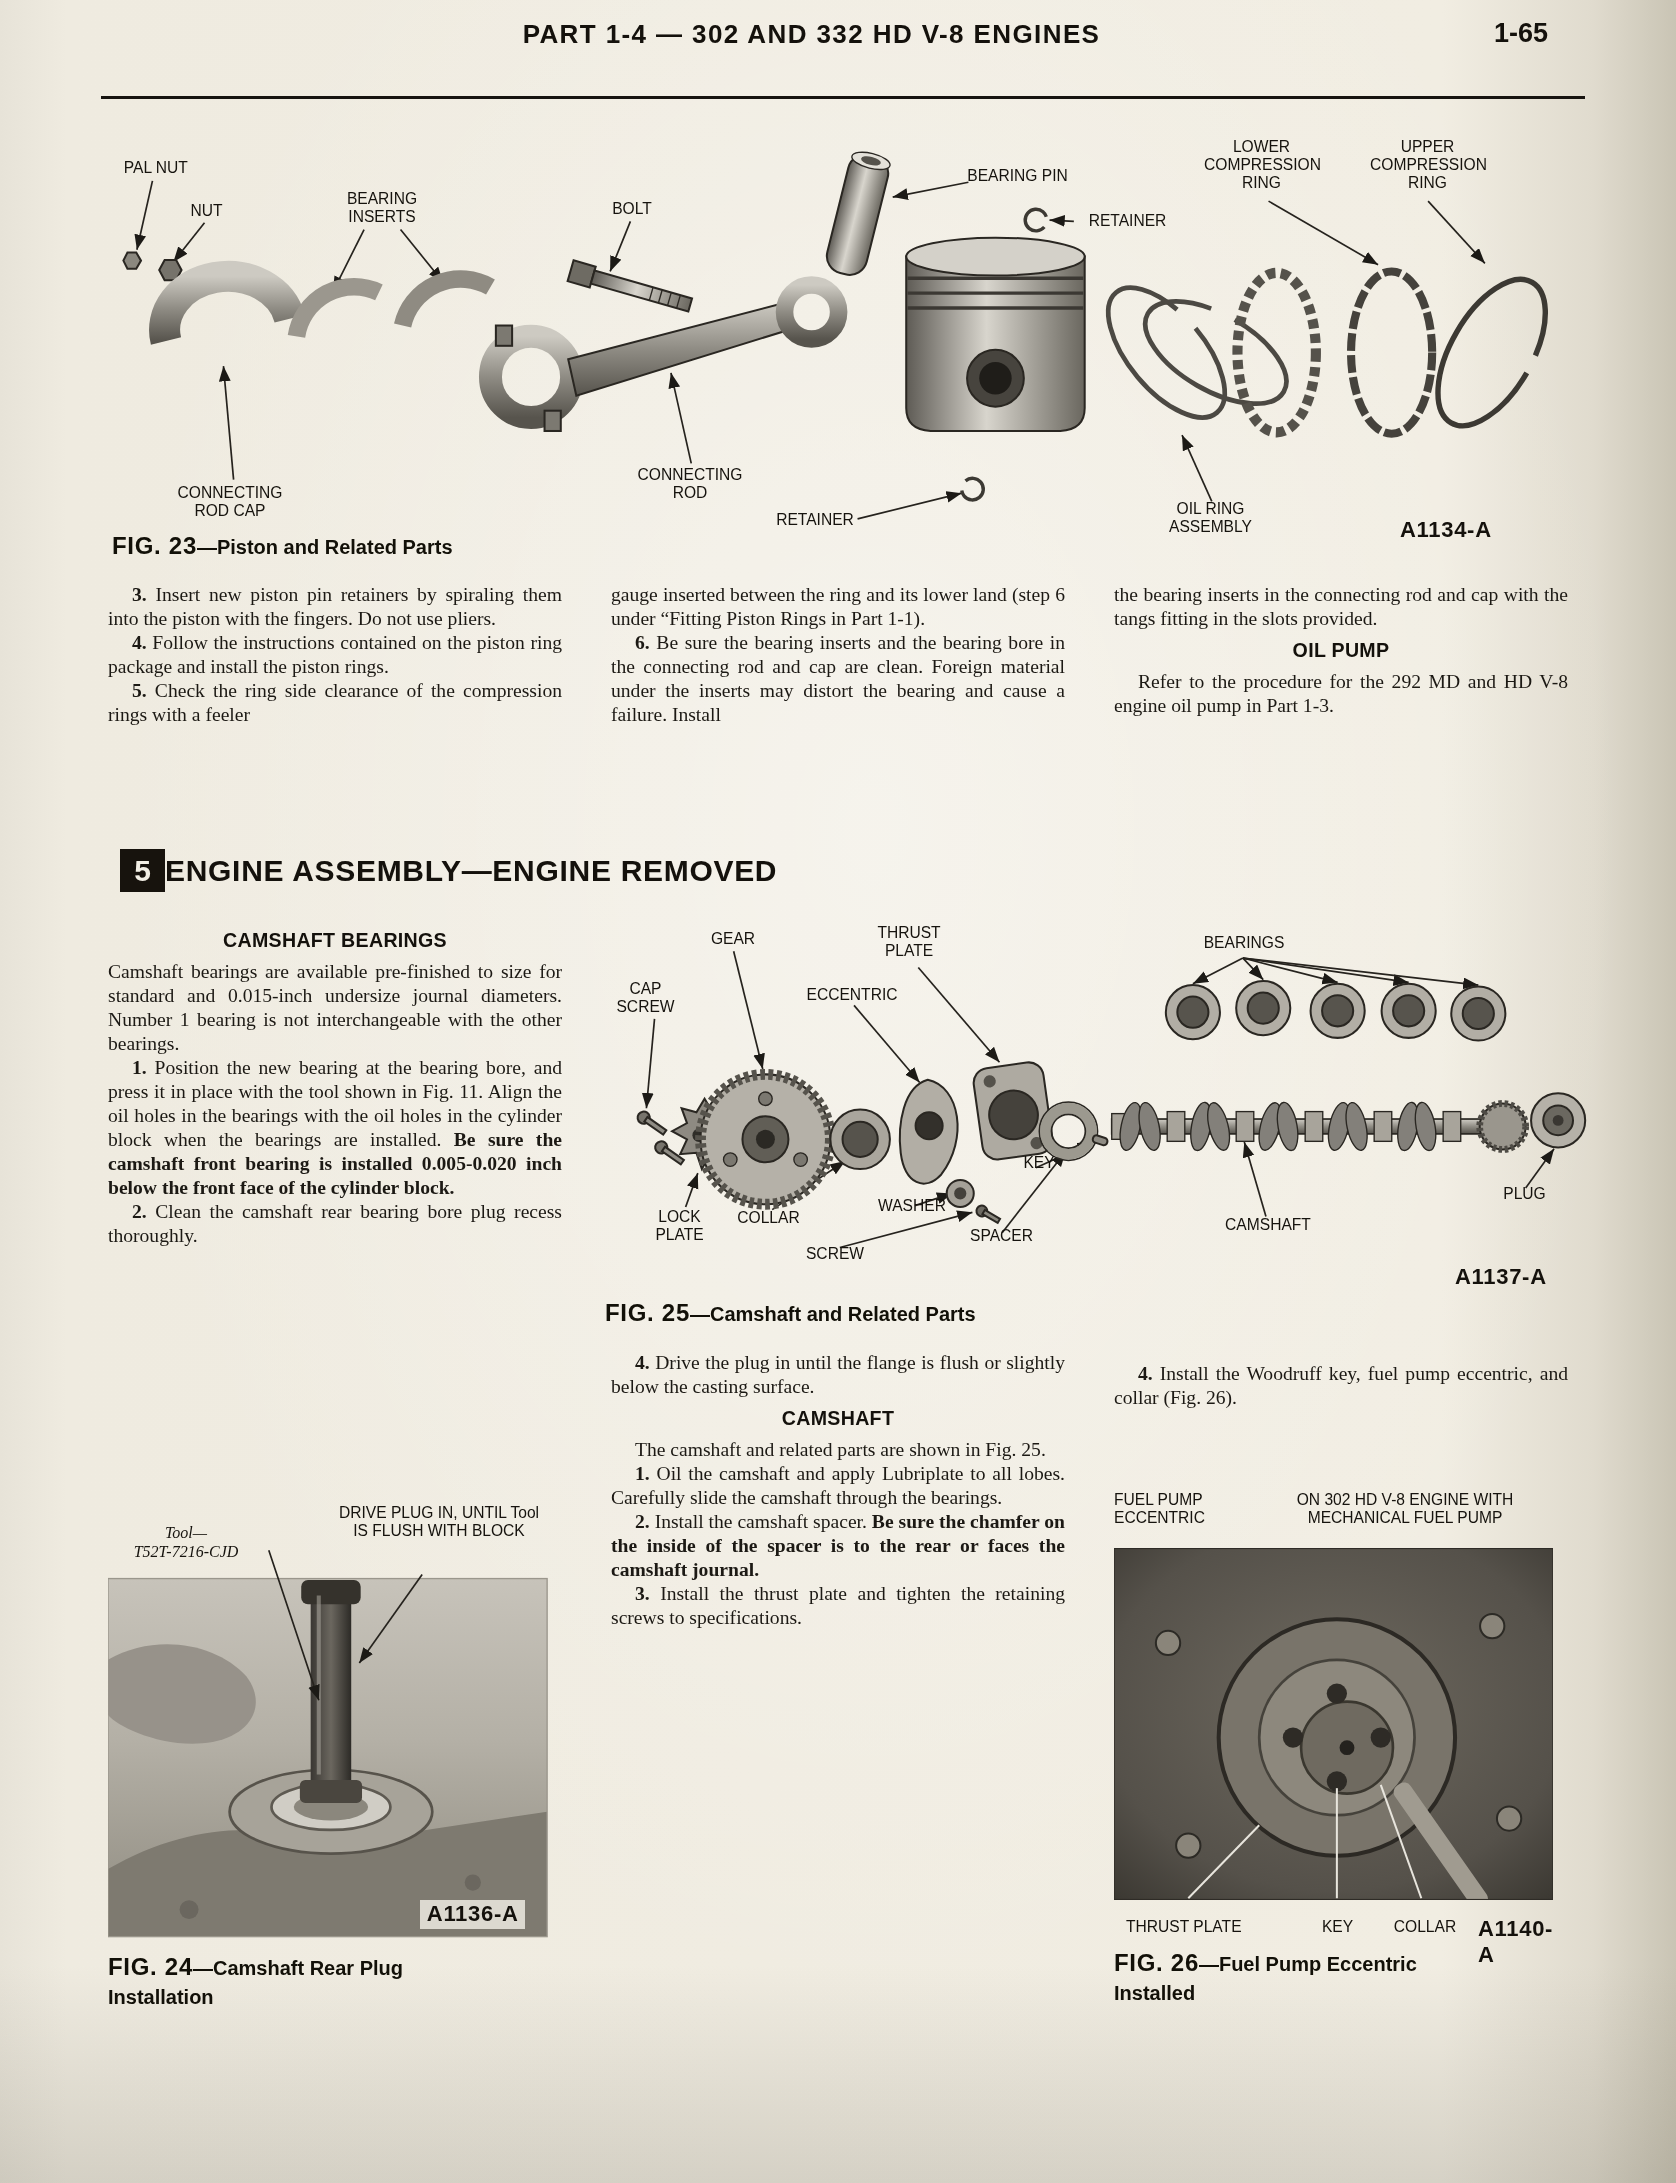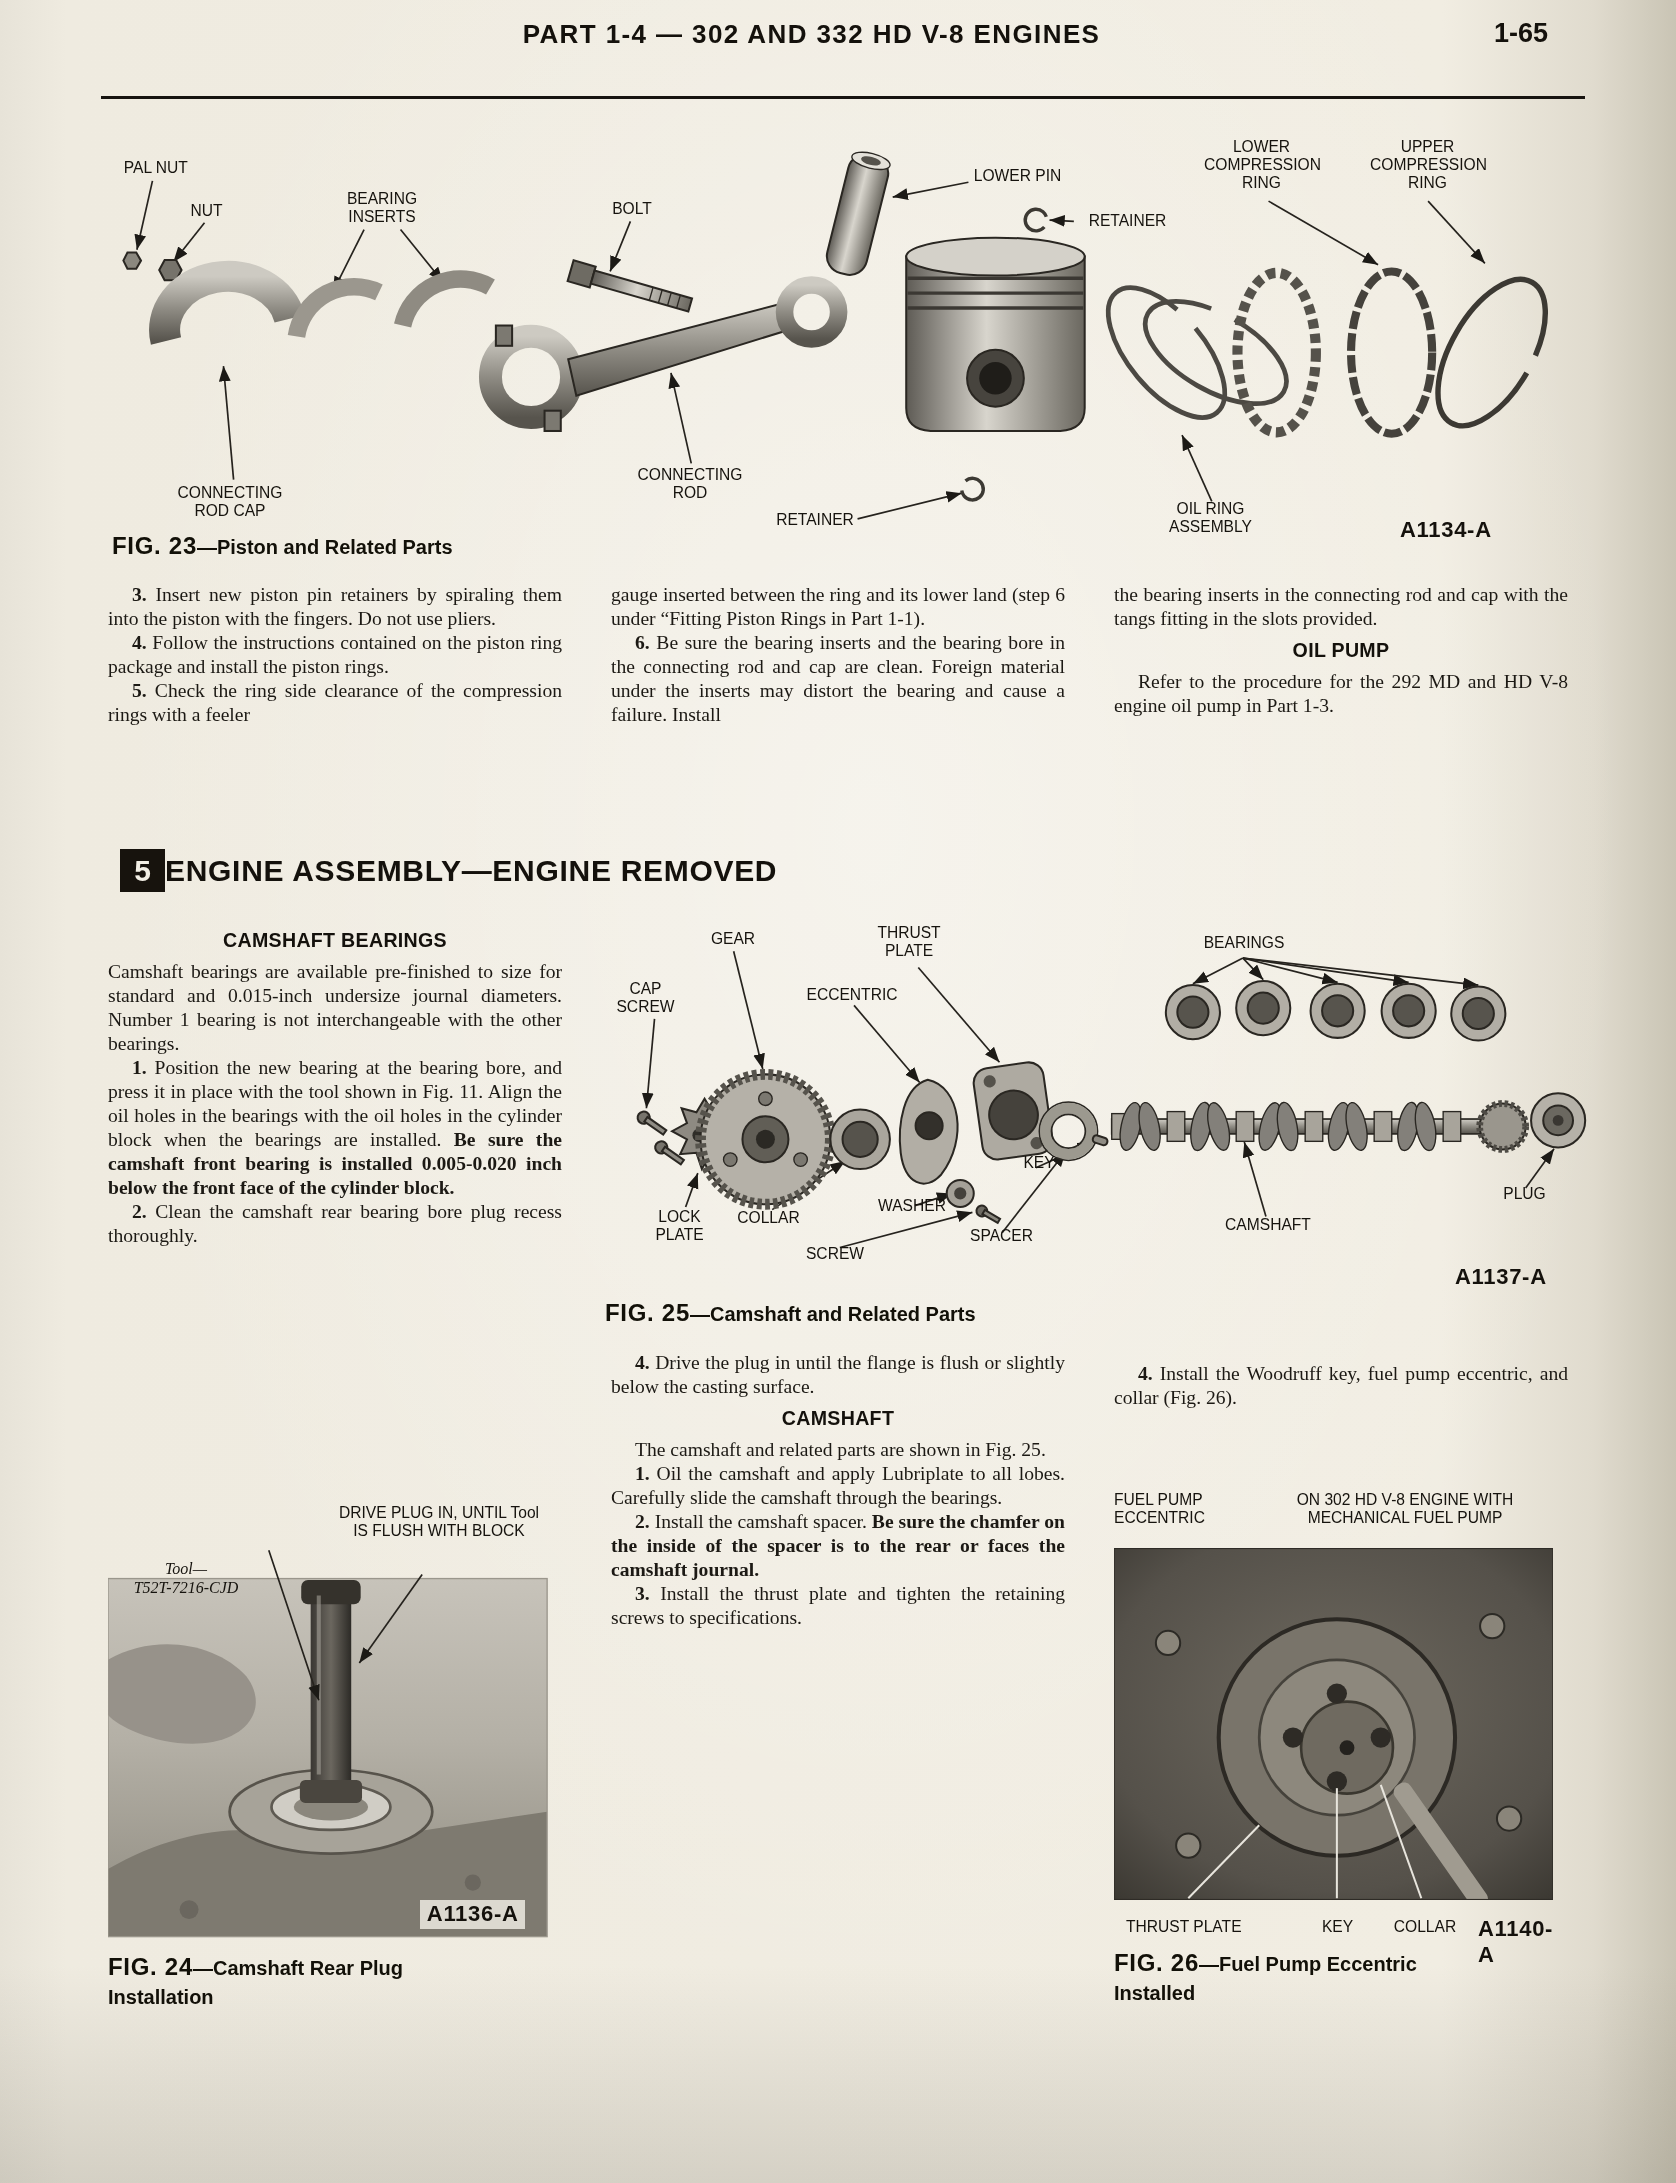--- a/index.html
+++ b/index.html
@@ -136,21 +136,21 @@
           <ellipse cx="1748" cy="332" rx="58" ry="118" stroke="#55524b" stroke-width="15" pathLength="100" stroke-dasharray="2.4 1.4"></ellipse>
           <ellipse cx="1918" cy="332" rx="60" ry="120" stroke="#45423c" stroke-width="12" pathLength="100" stroke-dasharray="4.5 1.1"></ellipse>
           <ellipse cx="2066" cy="332" rx="60" ry="120" stroke="#3c3933" stroke-width="8" pathLength="100" stroke-dasharray="95 5" transform="rotate(30 2066 332)"></ellipse>
         </g>
       </g>
     </svg>
     <div class="dlab" style="left:6.8px;top:31px;width:108px;">PAL NUT</div>
     <div class="dlab" style="left:81px;top:74px;width:61px;">NUT</div>
     <div class="dlab" style="left:243px;top:62px;width:88px;">BEARING INSERTS</div>
     <div class="dlab" style="left:500px;top:72px;width:74px;">BOLT</div>
-    <div class="dlab" style="left:865px;top:39px;width:115px;">LOWER PIN</div>
+    <div class="dlab" style="left:865px;top:39px;width:115px;">BEARING PIN</div>
     <div class="dlab" style="left:982px;top:84px;width:101px;">RETAINER</div>
     <div class="dlab" style="left:1109px;top:9.5px;width:115px;">LOWER COMPRESSION RING</div>
     <div class="dlab" style="left:1250px;top:9.5px;width:115px;margin-left:25px;">UPPER COMPRESSION RING</div>
     <div class="dlab" style="left:74px;top:356px;width:122px;">CONNECTING ROD CAP</div>
     <div class="dlab" style="left:534px;top:338px;width:122px;">CONNECTING ROD</div>
     <div class="dlab" style="left:676px;top:383px;width:88px;">RETAINER</div>
     <div class="dlab" style="left:1068px;top:372px;width:95px;">OIL RING ASSEMBLY</div>
     <div class="ref" style="left:1305px;top:389px;">A1134-A</div>
   </div>
 
@@ -218,21 +218,21 @@
         <line x1="312" y1="135" x2="312" y2="400" stroke="#b7b3aa" stroke-width="6" opacity="0.5"></line>
         <circle cx="120" cy="600" r="14" fill="#6b675f"></circle>
           <circle cx="540" cy="560" r="12" fill="#6b675f"></circle>
       </g>
       <rect x="0" y="110" width="650" height="530" fill="none" stroke="#9a968c" stroke-width="2"></rect>
       <g stroke="#26231e" stroke-width="2.5" fill="none">
         <line x1="238" y1="68" x2="312" y2="290" marker-end="url(#arrD)"></line>
         <line x1="465" y1="104" x2="372" y2="235" marker-end="url(#arrD)"></line>
       </g>
     </svg>
-    <div class="tool-label abs" style="left:0;top:19px;width:156px;margin-top:36px;">
+    <div class="tool-label abs" style="left:0;top:19px;width:156px;">
       <div>Tool—</div>
       <div>T52T-7216-CJD</div>
     </div>
     <div class="dlab" style="left:223px;top:0;width:216px;">DRIVE PLUG IN, UNTIL Tool IS FLUSH WITH BLOCK</div>
     <div class="ref boxed" style="left:312px;top:396px;">A1136-A</div>
     <div class="cap" style="left:0;top:450px;width:379px;">
       <span class="cf">FIG. 24</span><span class="ct">—Camshaft Rear Plug Installation</span>
     </div>
   </div>
 

